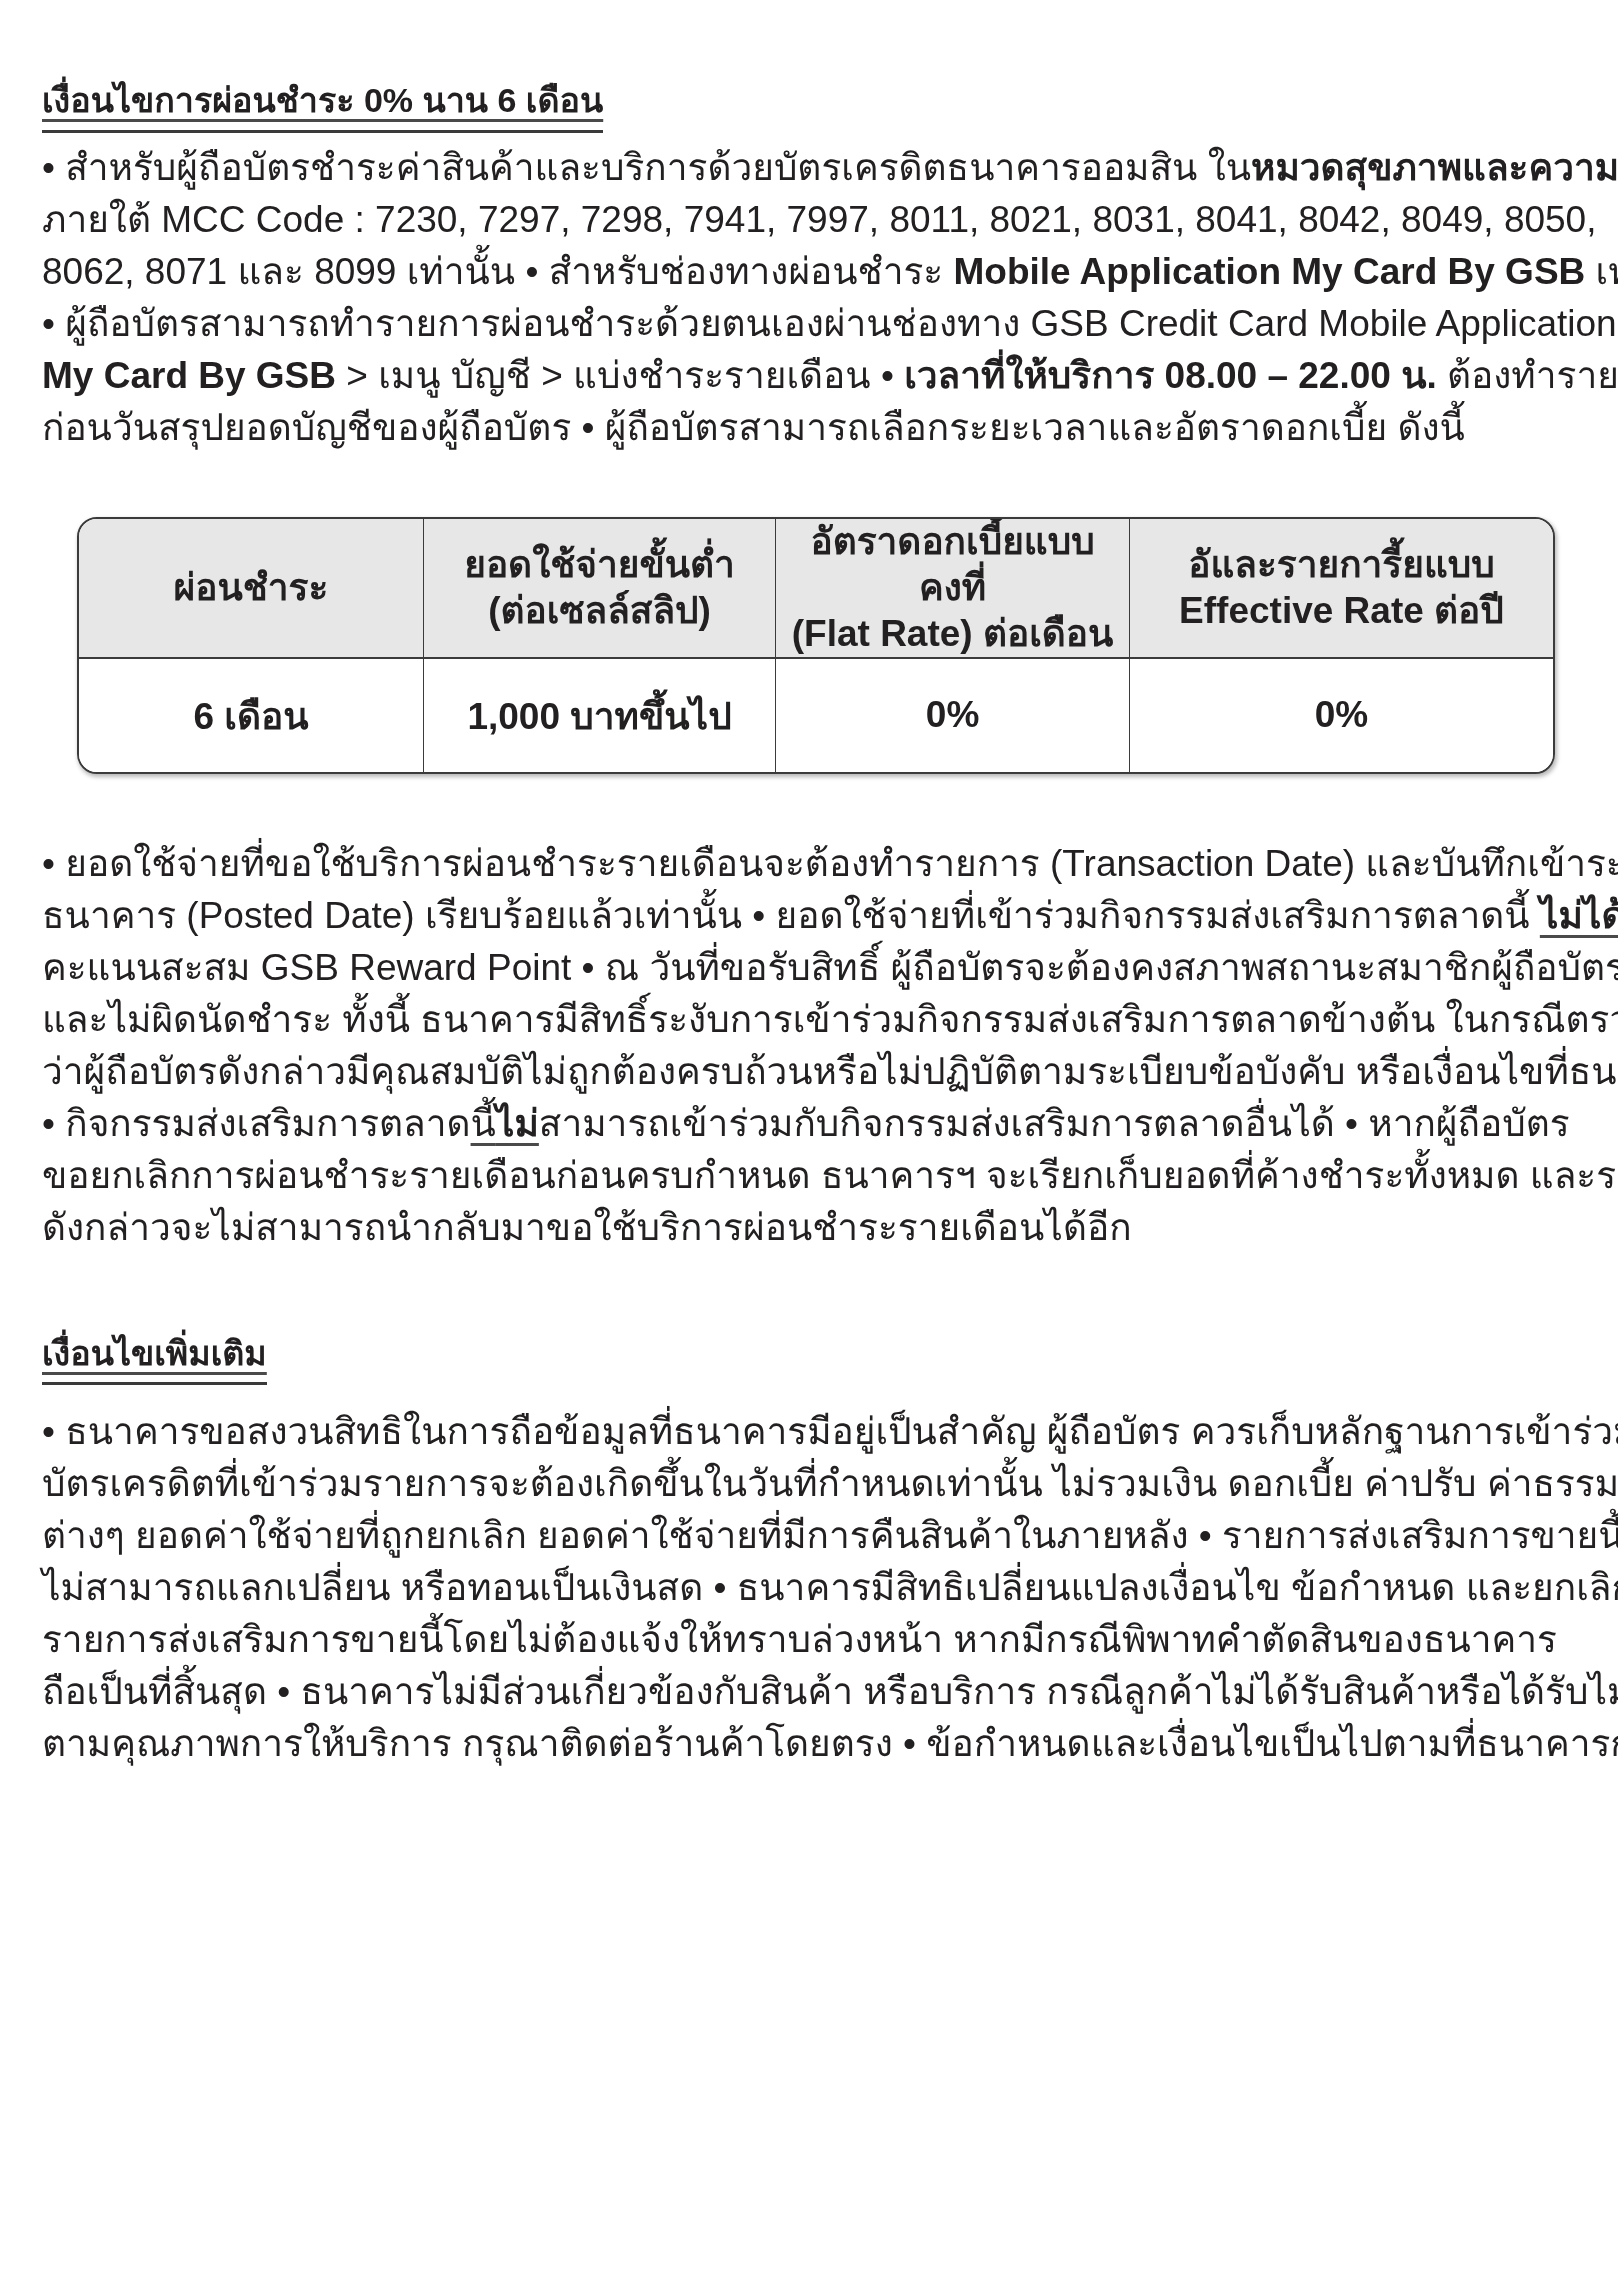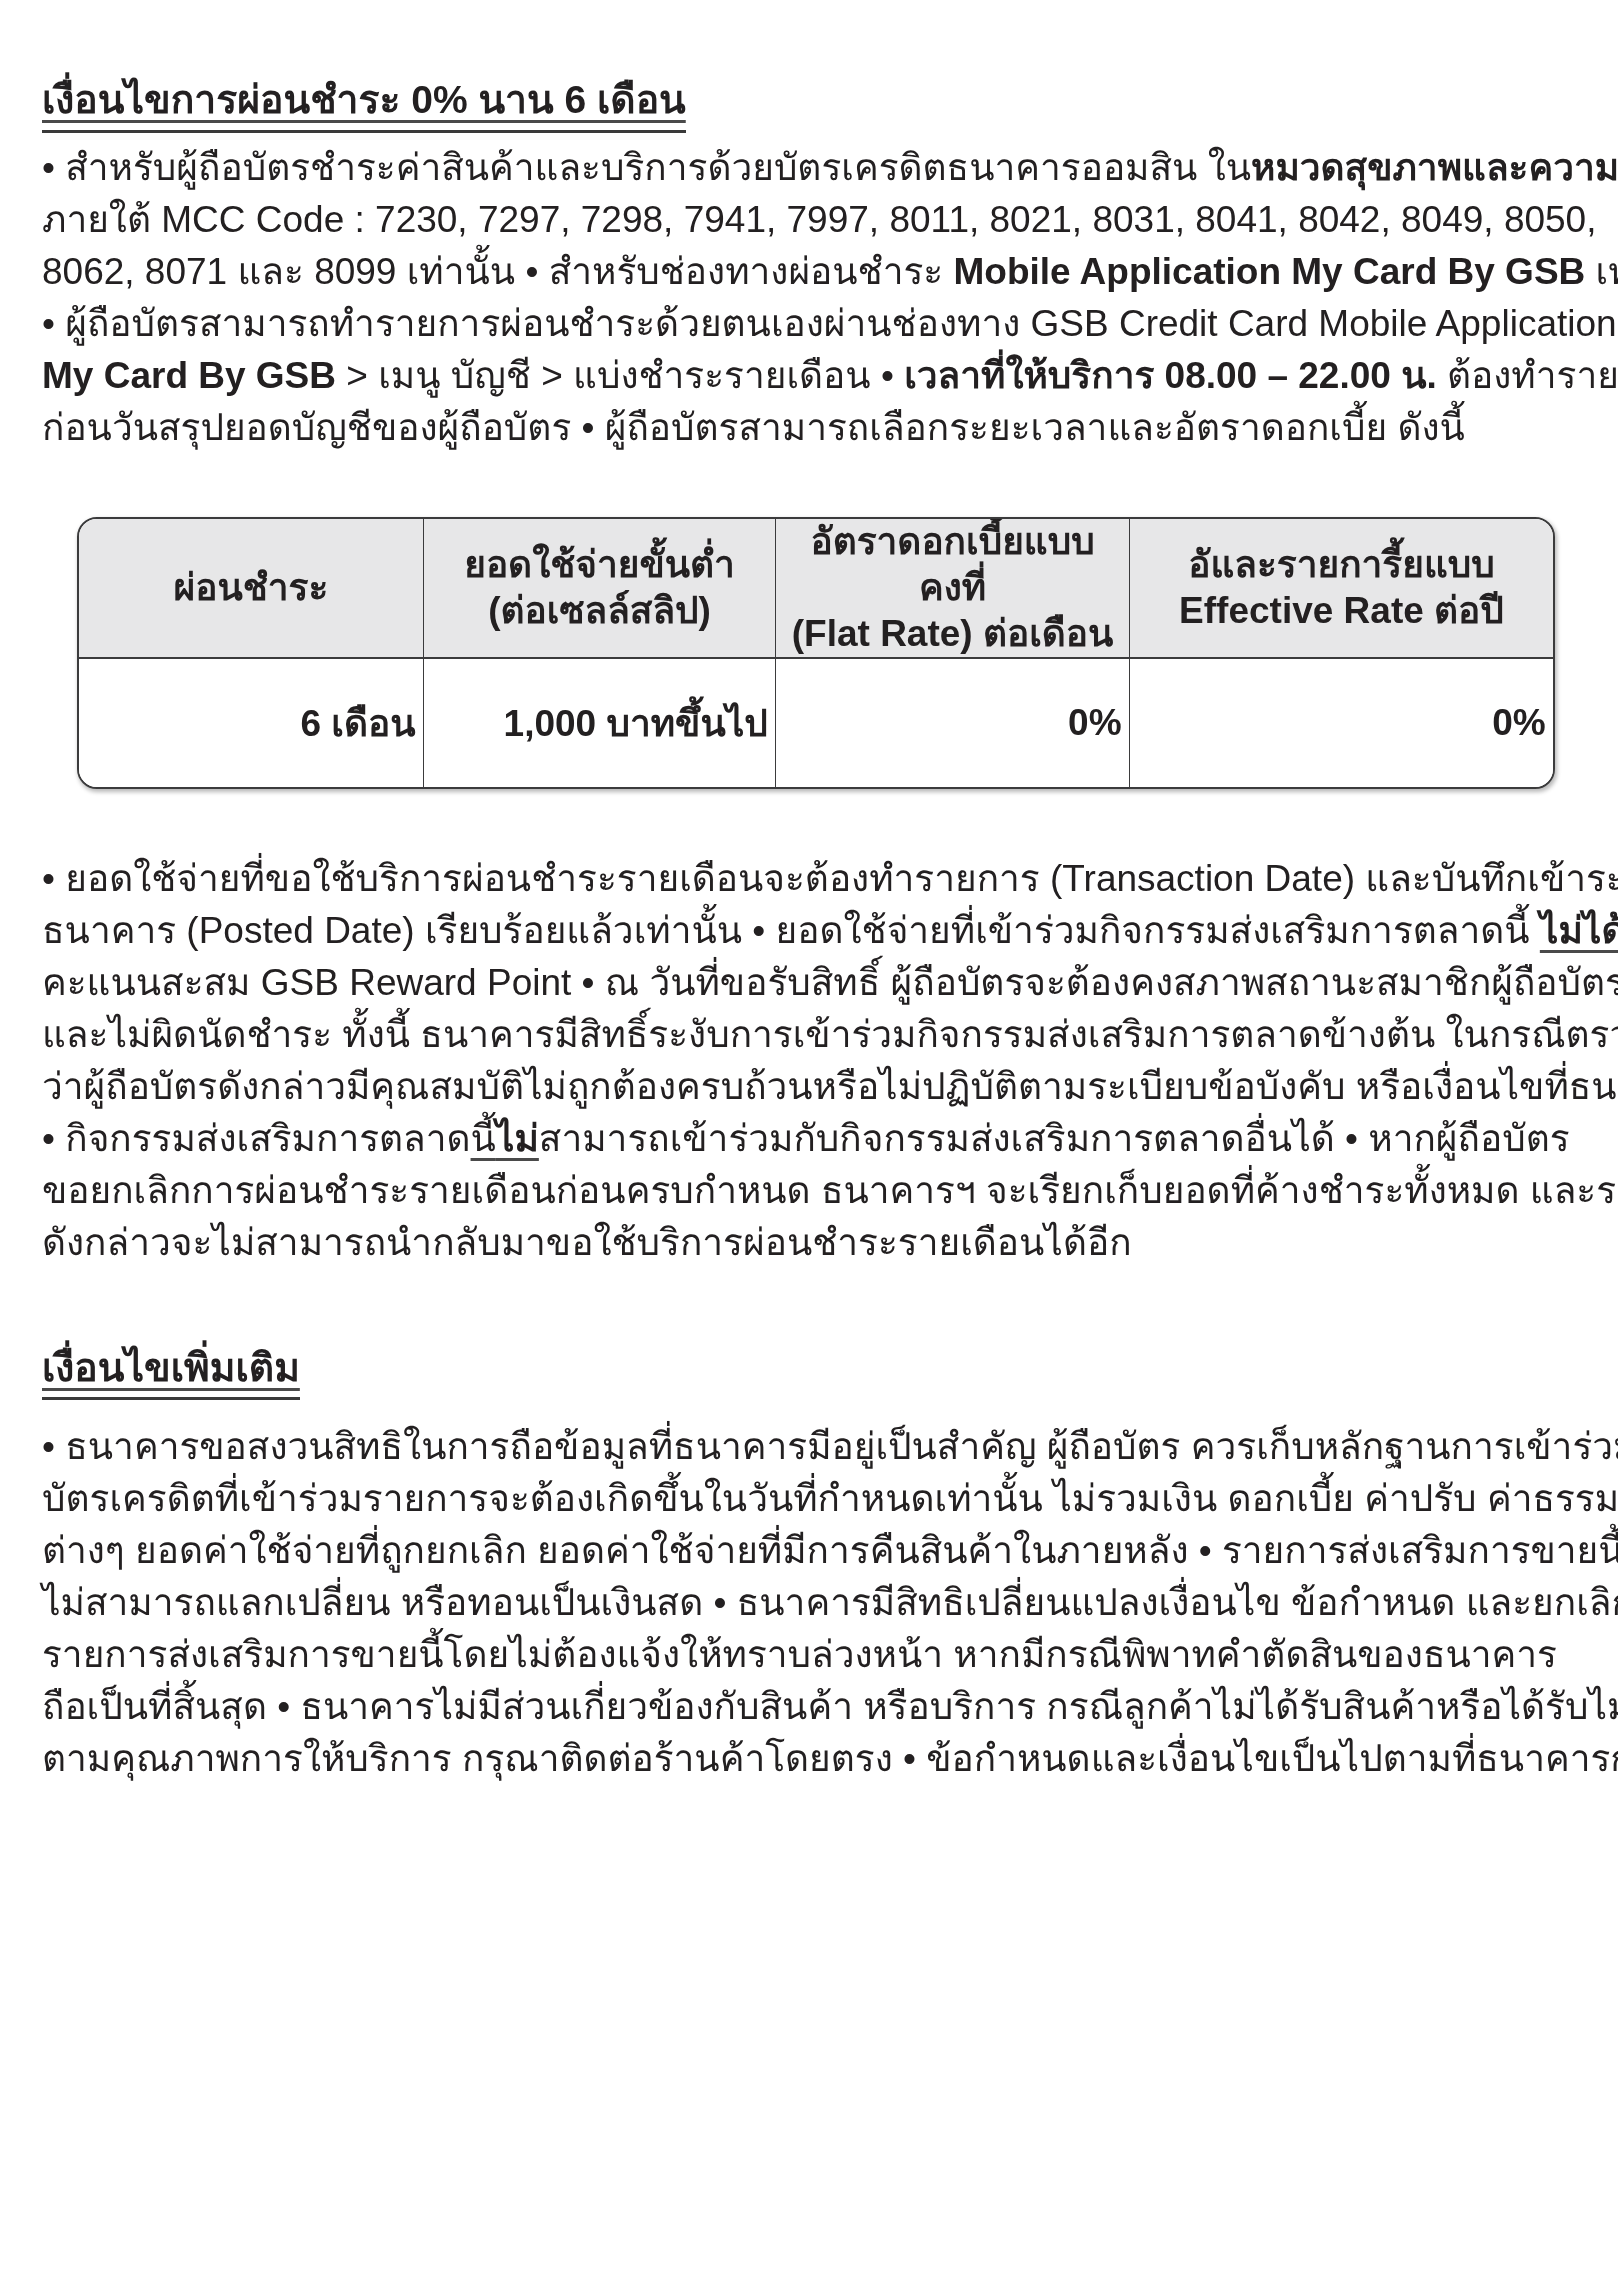--- a/index.html
+++ b/index.html
@@ -4,21 +4,21 @@
 <style>
   html,body{margin:0;padding:0;}
   body{
     width:1619px;height:2289px;background:#ffffff;overflow:hidden;
     font-family:"Liberation Sans","DejaVu Sans",sans-serif;
     color:#232021;
     -webkit-font-smoothing:antialiased;
   }
   .page{padding:77px 42px 0 42px;}
   .heading{
-    font-size:39px;font-weight:bold;line-height:46px;margin:0;
+    font-size:34px;font-weight:bold;line-height:46px;margin:0;
   }
   .heading .run{
     display:inline-block;border-bottom:3.2px solid #3a3a3a;padding-bottom:6.5px;
   }
   #title1{margin-bottom:9.2px;}
   #title2{margin-top:76px;margin-bottom:21px;}
   .para{font-size:37px;}
   .line{height:52px;line-height:52px;white-space:nowrap;}
   .run.b{font-weight:bold;}
   .run.u{
@@ -43,21 +43,21 @@
   .tbl col.c1{width:23.4%;} .tbl col.c2{width:23.9%;}
   .tbl col.c3{width:24.0%;} .tbl col.c4{width:28.7%;}
   .tbl th{
     background:#e7e7e8;height:138px;vertical-align:middle;text-align:center;
     font-weight:bold;line-height:46px;white-space:pre-line;
     border-bottom:2.8px solid #3b3b3c;border-right:1.8px solid #3b3b3c;
     padding:0 7.4px;
   }
   .tbl th:last-child{border-right:none;}
   .tbl td{
-    background:#ffffff;height:128px;vertical-align:middle;text-align:right;
+    background:#ffffff;height:113px;vertical-align:middle;text-align:center;
     font-weight:bold;border-right:1.8px solid #3b3b3c;padding:0 7.4px;
   }
   .tbl td:last-child{border-right:none;}
 </style>
 </head>
 <body>
 
 <div class="page">
 
   <h1 class="heading" id="title1"><span class="run b u">เงื่อนไขการผ่อนชำระ 0% นาน 6 เดือน</span></h1>

